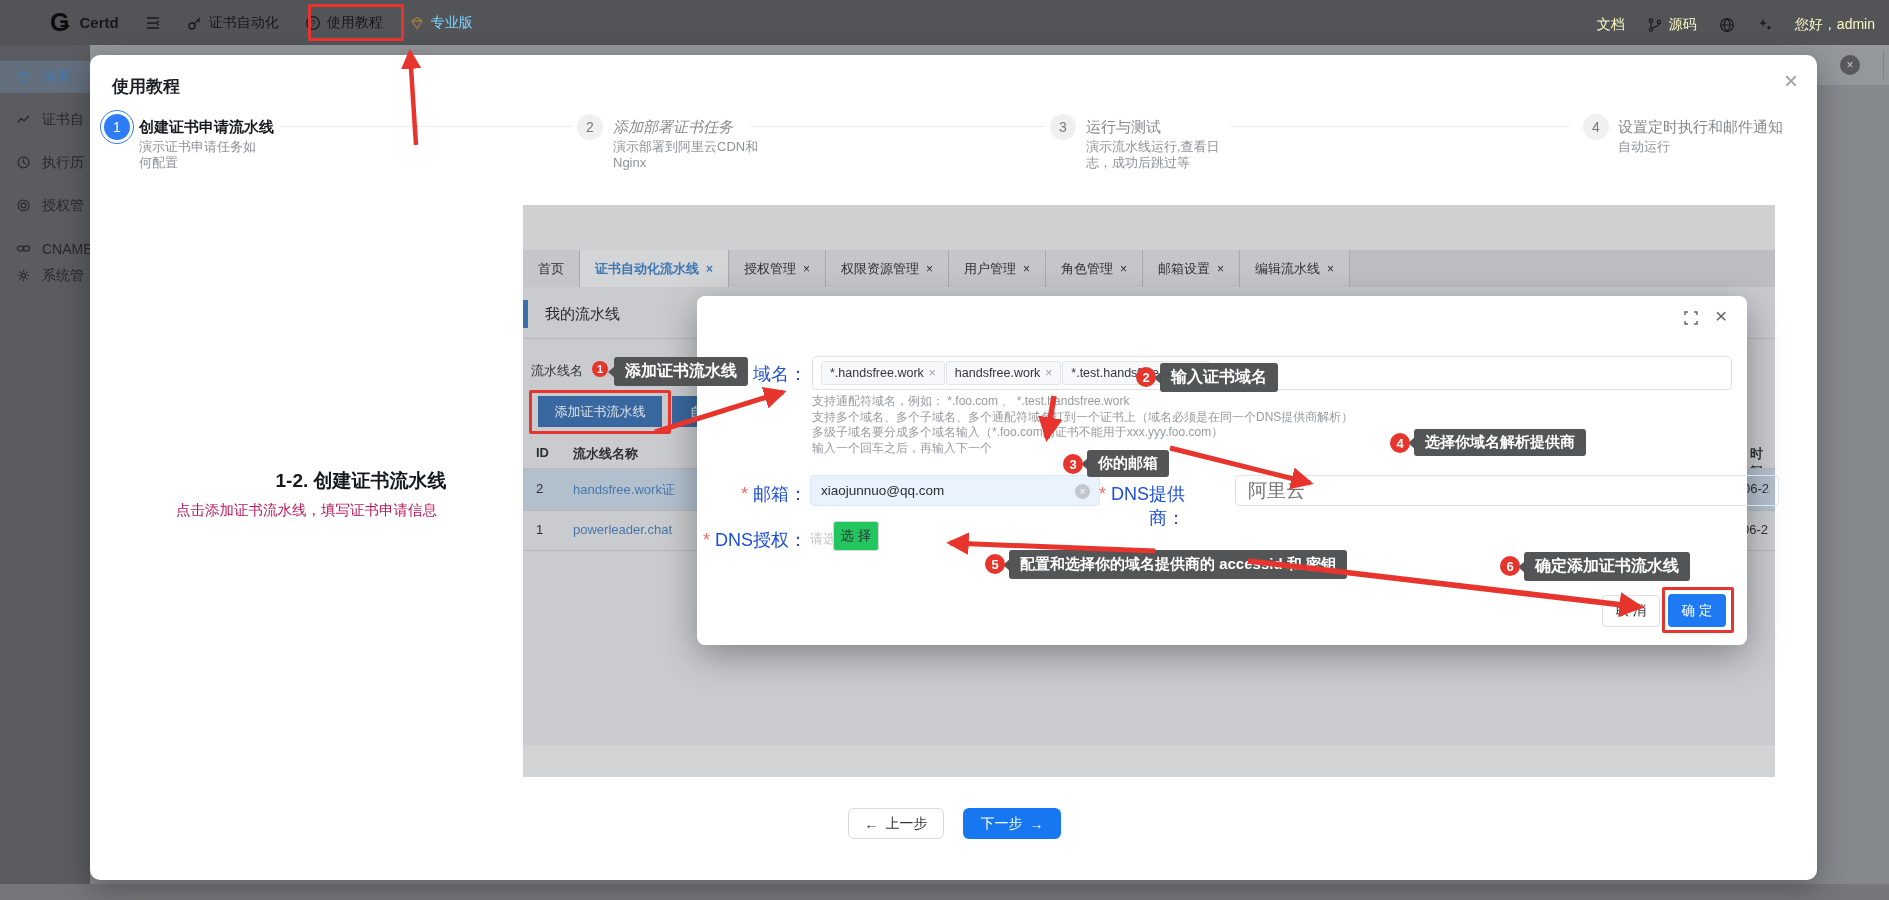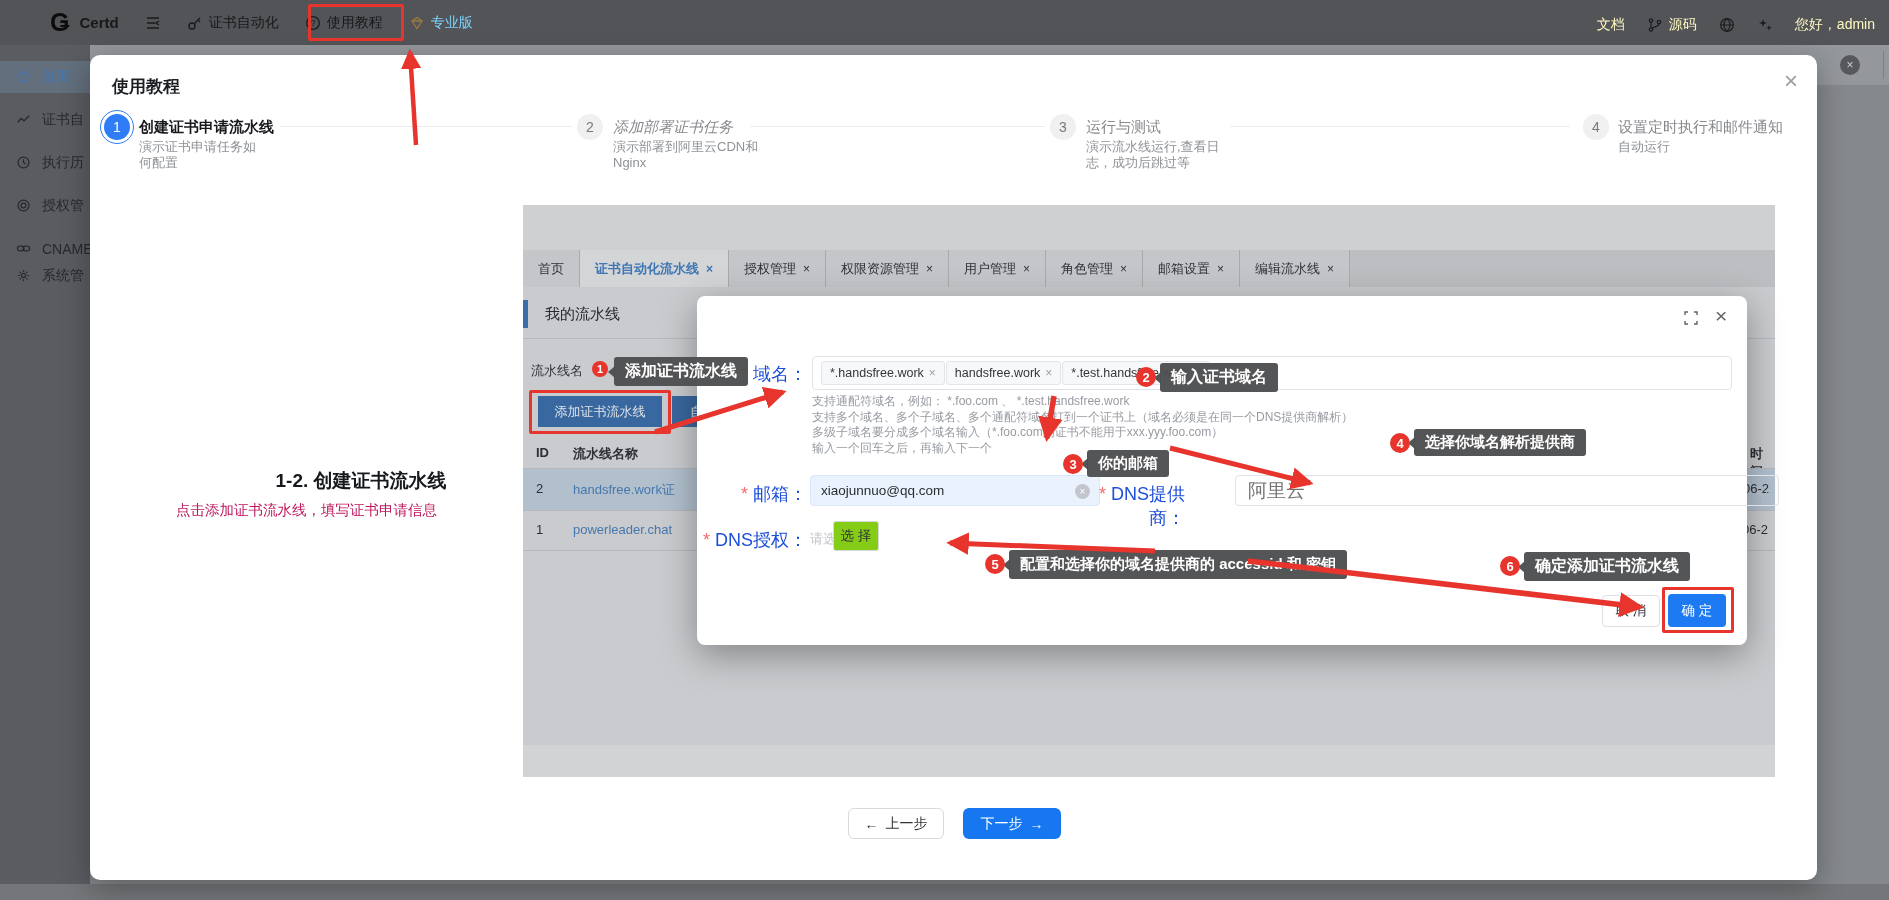--- a/index.html
+++ b/index.html
@@ -72,21 +72,21 @@
   .req::before { content:"* "; color:#f56c6c; }
   .domain-input { left:115px; top:60px; width:920px; height:34px; border:1px solid #dfe3e8; border-radius:4px; display:flex; align-items:center; gap:1px; padding-left:8px; }
   .tag { display:inline-flex; align-items:center; gap:5px; height:24px; padding:0 8px; background:#f7f8fa; border:1px solid #e2e5e9; border-radius:3px; font-size:12.5px; color:#33363b; white-space:nowrap; }
   .tag .x { color:#9ca0a6; font-size:12px; }
   .help { left:115px; top:98px; font-size:12px; color:#979ba1; line-height:15.5px; white-space:nowrap; }
   .email-input { left:113px; top:179px; width:290px; height:31px; background:#e9f2fd; border:1px solid #d9e8fa; border-radius:4px; display:flex; align-items:center; padding:0 10px; font-size:13.5px; color:#2b2e33; }
   .clear-dot { position:absolute; right:9px; top:8px; width:15px; height:15px; border-radius:50%; background:#c3c7cd; color:#fff; font-size:10px; display:flex; align-items:center; justify-content:center; }
   .select { left:491px; top:179px; width:544px; height:31px; border:1px solid #dfe3e8; border-radius:4px; display:flex; align-items:center; padding:0 12px; font-size:19px; color:#737373;margin-left:47px; }
   .caret { position:absolute; right:12px; top:13px; width:7px; height:7px; border-right:1.5px solid #b3b7bd; border-bottom:1.5px solid #b3b7bd; transform:rotate(45deg); }
   .placeholder { font-size:13px; color:#c0c3c8; }
-  .choose-btn { left:136px; top:225px; width:46px; height:30px; border:1px solid #d9d9d9; border-radius:3px; background:#84cc16; font-size:13.5px; color:#303339; display:flex; align-items:center; justify-content:center; }
+  .choose-btn { left:136px; top:225px; width:46px; height:30px; border:1px solid #d9d9d9; border-radius:3px; background:#22c55e; font-size:13.5px; color:#303339; display:flex; align-items:center; justify-content:center; }
   .dlg-cancel { left:905px; top:299px; width:58px; height:32px; background:#fff; border:1px solid #dcdfe6; border-radius:4px; font-size:13.5px; color:#303339; display:flex; align-items:center; justify-content:center; }
   .dlg-ok { left:971px; top:298px; width:58px; height:33px; background:#1d7af2; border-radius:4px; font-size:13.5px; color:#fff; display:flex; align-items:center; justify-content:center; }
   .red-box { border:3px solid #e7342c; border-radius:2px; z-index:60; }
   .badge { width:20px; height:20px; border-radius:50%; background:#e7342c; color:#fff; font-size:13px; font-weight:bold; display:flex; align-items:center; justify-content:center; z-index:62; }
   .badge.small { width:16px; height:16px; font-size:11px; }
   .tip { background:rgba(77,78,80,.96); color:#fff; font-size:15px; font-weight:bold; height:29px; display:flex; align-items:center; padding:0 11px; border-radius:3px; white-space:nowrap; z-index:61; }
   .tip::before { content:""; position:absolute; left:-6px; top:50%; margin-top:-6px; border:6px solid transparent; border-right:7px solid rgba(77,78,80,.96); border-left:none; }
   svg.arrows { position:absolute; left:0; top:0; z-index:65; pointer-events:none; }
 </style>
 </head>

